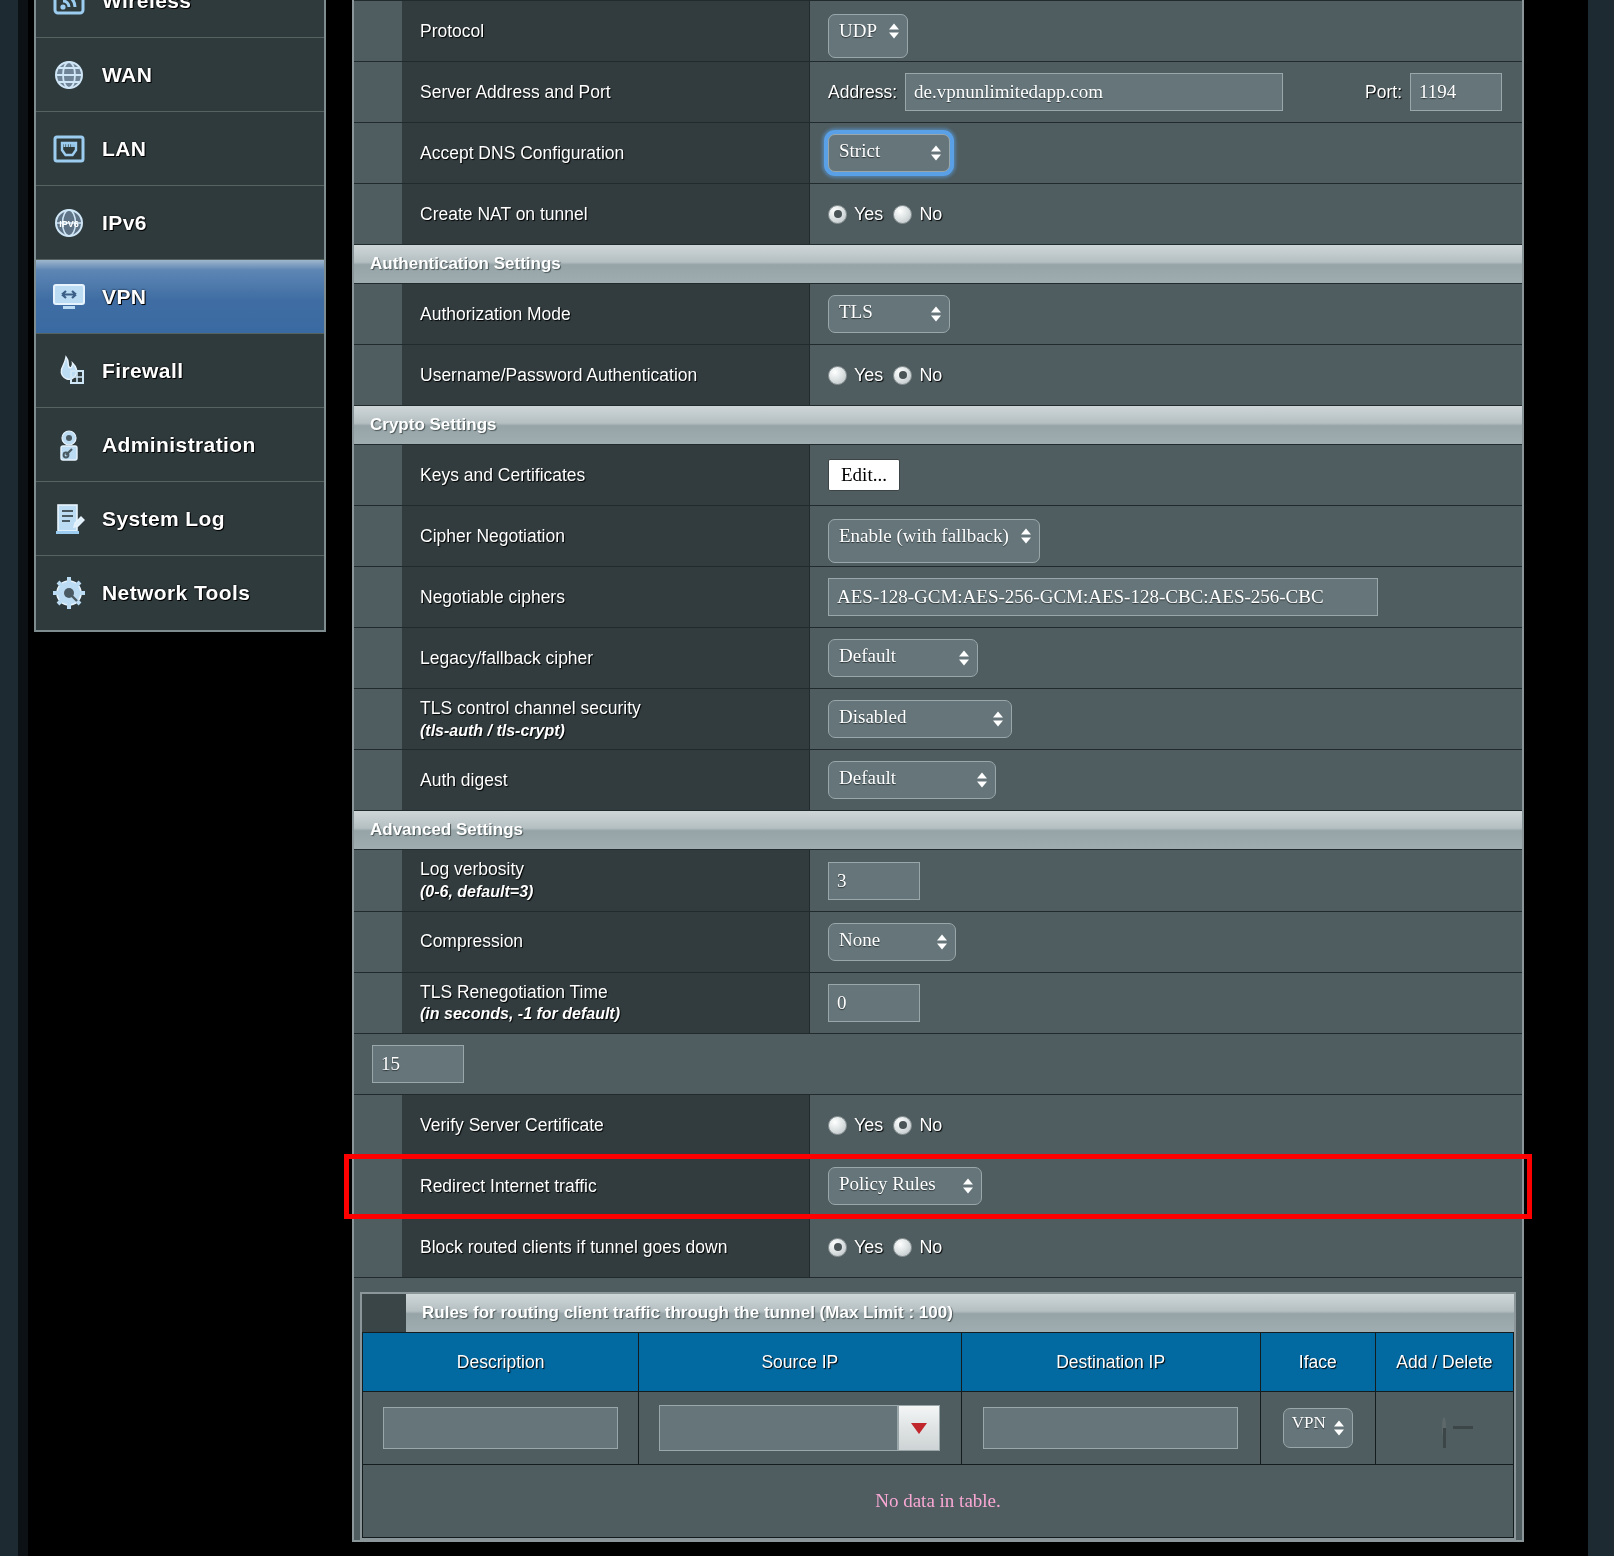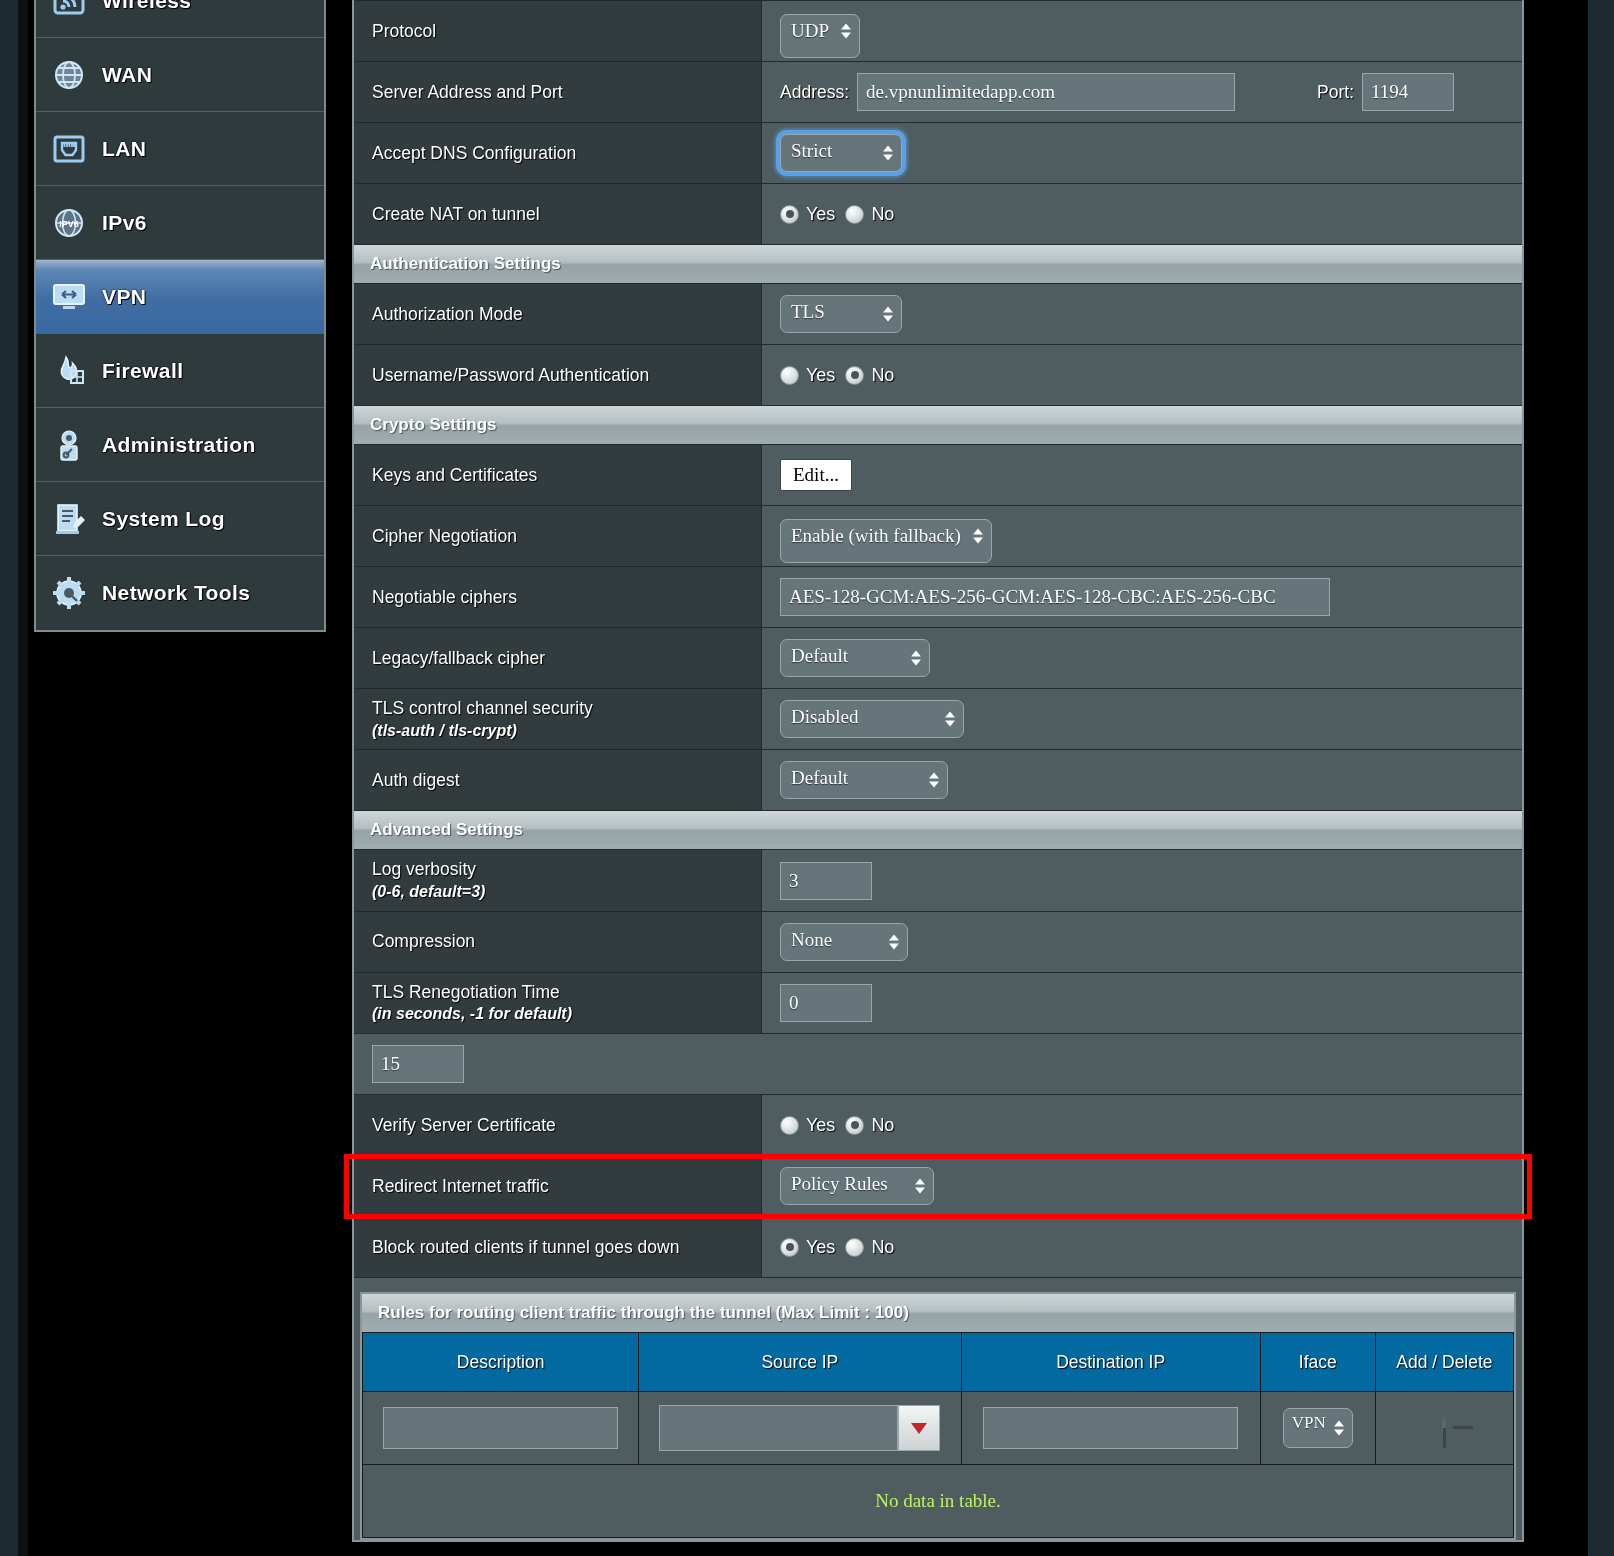--- a/index.html
+++ b/index.html
@@ -26,21 +26,21 @@
              text-shadow:1px 1px 0 #000, 0 0 2px #000;}
 
   
   .panel{position:absolute;left:352px;top:-24px;width:1172px;background:#4f5d60;
          border:2px solid #8a9699;border-top:none;box-sizing:border-box;}
 
   .row{display:flex;min-height:60px;border-bottom:1px solid #212b2d;}
   .row:last-child{border-bottom:none;}
   .lbl{width:408px;flex:none;background:#323c3e;display:flex;flex-direction:column;
        justify-content:center;padding:8px 0 8px 18px;box-sizing:border-box;
-       border-right:1px solid #212b2d;}
+       border-right:1px solid #212b2d;margin-left:48px;}
   .lbl .t{color:#fff;font-size:17.5px;text-shadow:1px 1px 1px #000;line-height:1.3;}
   .lbl .sub{color:#fff;font-size:16px;font-style:italic;font-weight:bold;
             text-shadow:1px 1px 1px #000;line-height:1.35;}
   .val{flex:1;background:#4f5d60;display:flex;align-items:center;padding:8px 0 8px 18px;
        box-sizing:border-box;}
 
   .sec{background:linear-gradient(to bottom,#cfd6d8 0%,#b4bfc2 45%,#96a4a7 52%,#9fadb0 100%);
        height:38px;display:flex;align-items:center;padding-left:16px;
        border-bottom:1px solid #212b2d;}
   .sec span{color:#fff;font-size:17px;font-weight:bold;text-shadow:1px 1px 1px #4a5557;}
@@ -83,28 +83,28 @@
   .dot.on::after{content:"";position:absolute;left:50%;top:50%;width:8px;height:8px;
                  margin:-4px 0 0 -4px;border-radius:50%;background:#4b5558;}
   .radio span{color:#fff;font-size:18px;text-shadow:1px 1px 1px #000;}
 
   
   .hl{position:absolute;border:5px solid #ff0000;box-sizing:border-box;pointer-events:none;}
 
   
   .tblwrap{margin:14px 6px 0 6px;border:2px solid #8a9699;background:#3a4547;}
   .tbl-title{background:linear-gradient(to bottom,#cfd6d8 0%,#b4bfc2 45%,#96a4a7 52%,#9fadb0 100%);
-             height:38px;display:flex;align-items:center;padding-left:16px;}
+             height:38px;display:flex;align-items:center;padding-left:16px;margin-left:44px;}
   .tbl-title span{color:#fff;font-size:17px;font-weight:bold;text-shadow:1px 1px 1px #4a5557;}
   table.rules{width:100%;border-collapse:collapse;}
   table.rules th{background:#0369a1;color:#fff;font-size:17.5px;font-weight:normal;
                  text-shadow:1px 1px 1px #000;height:56px;border:1px solid #151c1e;}
   table.rules td{background:#4f5d60;border:1px solid #151c1e;height:70px;text-align:center;
                  vertical-align:middle;}
-  td.nodata{background:#4f5d60;color:#bef264;font-family:"Liberation Serif",serif;
+  td.nodata{background:#4f5d60;color:#f9a8d4;font-family:"Liberation Serif",serif;
             font-size:19px;height:62px;border-top:3px solid #151c1e;}
   .cell-in{width:86%;height:42px;background:#65757a;border:1px solid #9aa7aa;box-sizing:border-box;}
   .combo{display:flex;width:88%;margin:0 auto;height:46px;}
   .combo .field{flex:1;background:#65757a;border:1px solid #9aa7aa;box-sizing:border-box;}
   .combo .drop{width:42px;flex:none;
                background:linear-gradient(to bottom,#f4f6f6 0%,#dfe3e4 50%,#cdd3d4 100%);
                border:1px solid #9aa7aa;box-sizing:border-box;display:flex;
                align-items:center;justify-content:center;cursor:pointer;}
   .combo .drop i{width:0;height:0;border-left:8px solid transparent;
                  border-right:8px solid transparent;border-top:11px solid #c0262b;}

